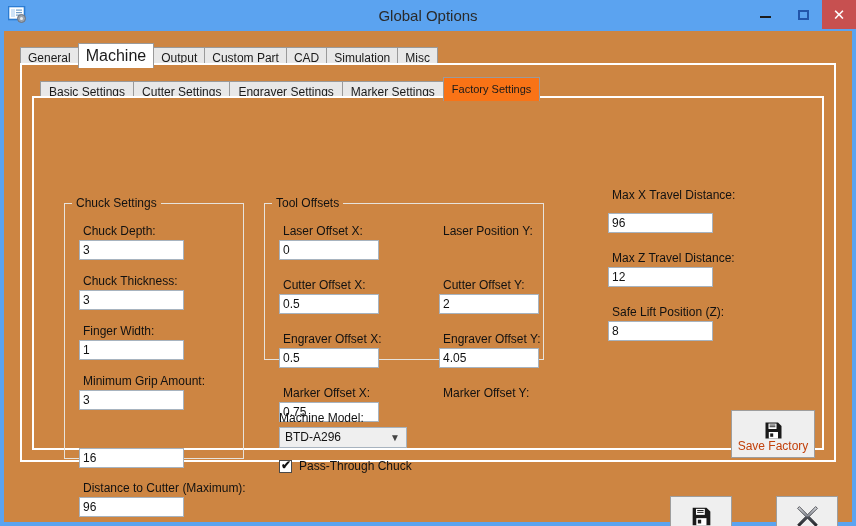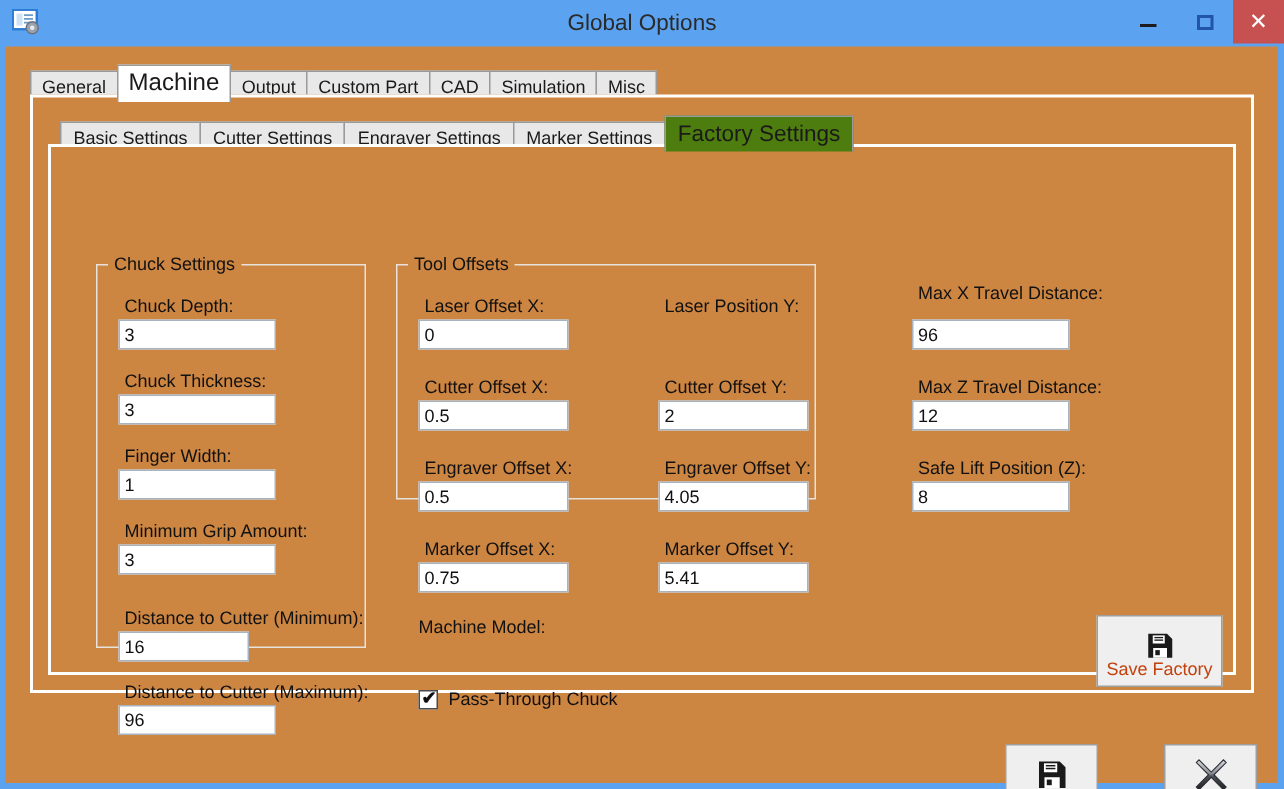--- a/index.html
+++ b/index.html
@@ -134,44 +134,45 @@
     color: #1a1a1a;
     background: #E8E8E8;
     border: 1px solid #9a9a9a;
     border-bottom: none;
     box-sizing: border-box;
     vertical-align: bottom;
     margin-right: -1px;
     font-family: "Liberation Sans", sans-serif;
   }
   .tab2.active {
-    background: #4d7c0f;
+    background: #f97316;
     height: 24px;
     line-height: 23px;
-    font-size: 15px;
+    font-size: 11px;
     position: relative;
     z-index: 3;
     text-align: right;
   }
 
   #tabpage2 {
     position: absolute;
     left: 10px; top: 31px;
     width: 792px;
     height: 354px;
     border: 2px solid #FFFFFF;
     box-sizing: border-box;
     background: #CD8542;
   }
 
   
   .groupbox {
     position: absolute;
     border: 1px solid #E7E3DC;
     box-sizing: border-box;
+    margin-top: 27px;
   }
   .gb-title {
     position: absolute;
     top: -8px;
     left: 7px;
     background: #CD8542;
     padding: 0 4px;
     font-size: 12px;
     color: #111111;
     font-family: "Liberation Sans", sans-serif;
@@ -345,22 +346,21 @@
 
           <span class="fieldlabel" style="left:18px; top:70px;">Chuck Thickness:</span>
           <div class="textbox" style="left:14px; top:86px; width:105px;">3</div>
 
           <span class="fieldlabel" style="left:18px; top:120px;">Finger Width:</span>
           <div class="textbox" style="left:14px; top:136px; width:105px;">1</div>
 
           <span class="fieldlabel" style="left:18px; top:170px;">Minimum Grip Amount:</span>
           <div class="textbox" style="left:14px; top:186px; width:105px;">3</div>
 
-          <span class="fieldlabel" style="left:18px; top:228px;">Distance to Cutter (Minimum):</span>
-          <div class="textbox" style="left:14px; top:244px; width:87px;">16</div>
+          <div class="textbox" style="left:14px; top:244px; width:105px;">16</div>
 
           <span class="fieldlabel" style="left:18px; top:277px;">Distance to Cutter (Maximum):</span>
           <div class="textbox" style="left:14px; top:293px; width:105px;">96</div>
         </div>
 
         <div class="groupbox" style="left:230px; top:78px; width:280px; height:157px;">
           <span class="gb-title">Tool Offsets</span>
 
           <span class="fieldlabel" style="left:18px; top:20px;">Laser Offset X:</span>
           <div class="textbox" style="left:14px; top:36px; width:100px;">0</div>
@@ -376,33 +376,36 @@
 
           <span class="fieldlabel" style="left:178px; top:20px;">Laser Position Y:</span>
 
           <span class="fieldlabel" style="left:178px; top:74px;">Cutter Offset Y:</span>
           <div class="textbox" style="left:174px; top:90px; width:100px;">2</div>
 
           <span class="fieldlabel" style="left:178px; top:128px;">Engraver Offset Y:</span>
           <div class="textbox" style="left:174px; top:144px; width:100px;">4.05</div>
 
           <span class="fieldlabel" style="left:178px; top:182px;">Marker Offset Y:</span>
-          <div class="textbox" style="left:174px; top:198px; width:100px;">5.41</div>
         </div>
 
         <span class="fieldlabel" style="left:578px; top:90px;">Max X Travel Distance:</span>
         <div class="textbox" style="left:574px; top:115px; width:105px;">96</div>
 
         <span class="fieldlabel" style="left:578px; top:153px;">Max Z Travel Distance:</span>
         <div class="textbox" style="left:574px; top:169px; width:105px;">12</div>
 
         <span class="fieldlabel" style="left:578px; top:207px;">Safe Lift Position (Z):</span>
         <div class="textbox" style="left:574px; top:223px; width:105px;">8</div>
 
         <span class="fieldlabel" style="left:245px; top:313px;">Machine Model:</span>
+        <div id="combo-machine-model" style="left:245px; top:329px;">
+          <span class="combo-text">BTD-A296</span>
+          <span class="combo-arrow">▼</span>
+        </div>
 
         <div id="chk-pass-through" style="left:245px; top:361px;">
           <span class="box">
             <span class="mark">✔</span>
           </span>
           <span class="cbl">Pass-Through Chuck</span>
         </div>
 
         <div class="iconbtn" style="left:697px; top:312px; width:84px; height:48px;">
           <span class="ib-icon">

